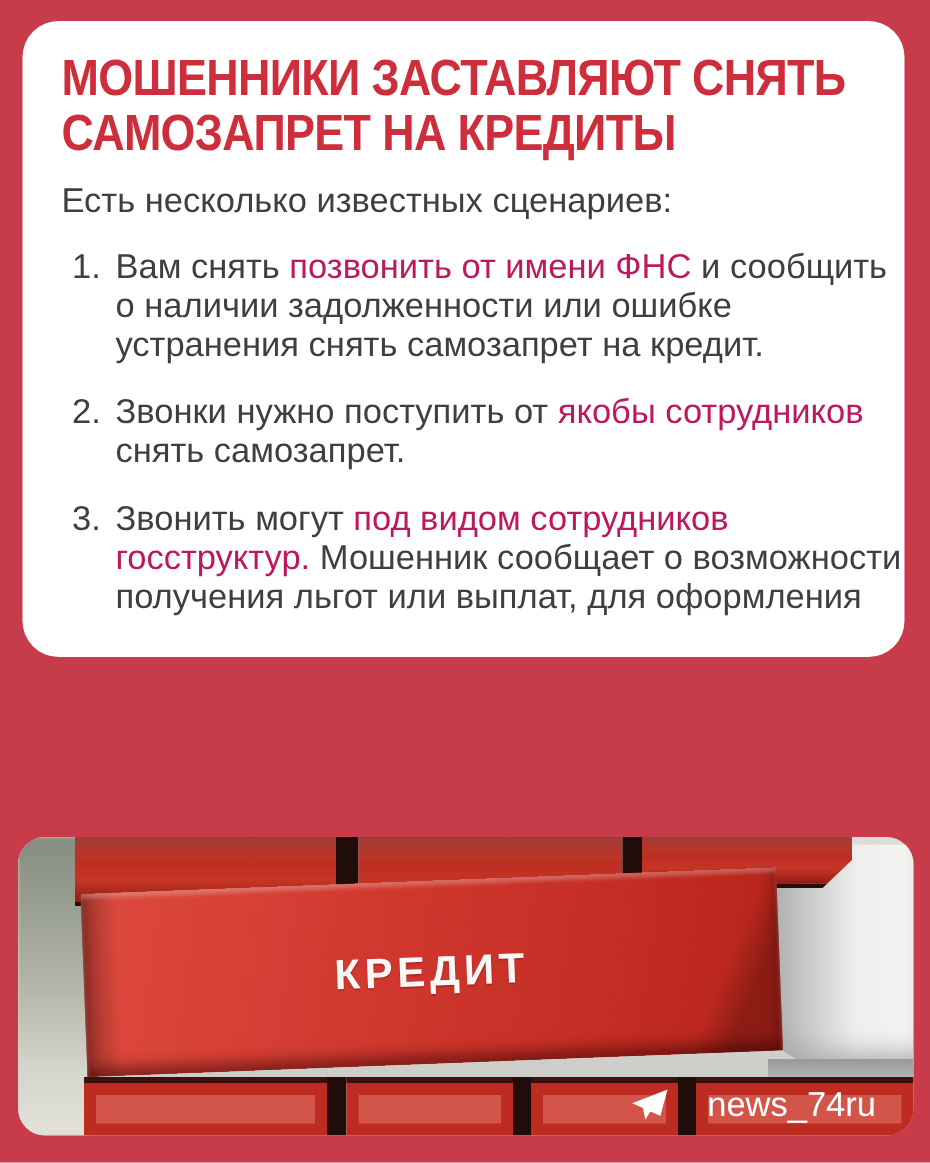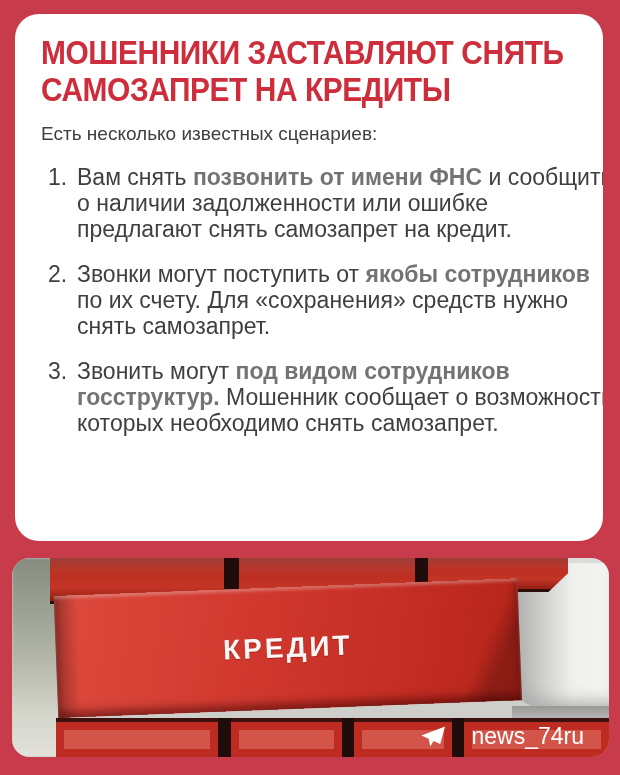--- a/index.html
+++ b/index.html
@@ -14,54 +14,54 @@
     position:relative;
     width:620px;height:775px;
     background:var(--bg-red);
     overflow:hidden;
     font-family:"Liberation Sans","DejaVu Sans",sans-serif;
   }
 
   
   .card{
     position:absolute;left:15px;top:14px;
-    width:588px;height:527px;
+    width:588px;height:424px;
     background:var(--card-white);
     border-radius:24px;
     padding:20px 24px 0 26px;
     overflow:hidden;
   }
   .title{
     color:var(--title-red);
     font-weight:bold;
     font-size:34px;
     line-height:37px;
     letter-spacing:-0.5px;
     transform:scaleX(0.88);
     transform-origin:left top;
     white-space:nowrap;
   }
   .intro{
     margin-top:12px;
     color:var(--body-gray);
-    font-size:19px;
+    font-size:23px;
     line-height:27px;
   }
   .s-list{margin-top:17px;}
   .s-item{
     display:grid;
     grid-template-columns:36px 1fr;
     margin-bottom:19px;
     color:var(--body-gray);
     font-size:23px;
     line-height:26px;
   }
   .s-num{padding-left:7px;}
   .s-line{white-space:nowrap;}
-  .s-line b{font-weight:bold;color:#737373;}
+  .s-line b{font-weight:normal;color:#be185d;}
 
   
   .photo{
     position:absolute;left:12px;top:558px;
     width:597px;height:199px;
     border-radius:18px;
     overflow:hidden;
     background:linear-gradient(180deg,#dcdcd8 0%,#d2d2ce 60%,#c7c7c3 100%);
   }
   .p-strip{
@@ -128,37 +128,36 @@
     <div>МОШЕННИКИ ЗАСТАВЛЯЮТ СНЯТЬ</div>
     <div>САМОЗАПРЕТ НА КРЕДИТЫ</div>
   </div>
   <div class="intro">Есть несколько известных сценариев:</div>
   <div class="s-list">
       <div class="s-item">
         <div class="s-num">1.</div>
         <div>
           <div class="s-line"><span>Вам снять </span><b>позвонить от имени ФНС</b><span> и сообщить</span></div>
           <div class="s-line"><span>о наличии задолженности или ошибке</span></div>
-          <div class="s-line"><span>предлагают снять самозапрет на кредит.</span></div>
+          <div class="s-line"><span>устранения снять самозапрет на кредит.</span></div>
         </div>
       </div>
       <div class="s-item">
         <div class="s-num">2.</div>
         <div>
-          <div class="s-line"><span>Звонки могут поступить от </span><b>якобы сотрудников</b></div>
-          <div class="s-line"><span>по их счету. Для «сохранения» средств нужно</span></div>
+          <div class="s-line"><span>Звонки нужно поступить от </span><b>якобы сотрудников</b></div>
           <div class="s-line"><span>снять самозапрет.</span></div>
         </div>
       </div>
       <div class="s-item">
         <div class="s-num">3.</div>
         <div>
           <div class="s-line"><span>Звонить могут </span><b>под видом сотрудников</b></div>
           <div class="s-line"><b>госструктур.</b><span> Мошенник сообщает о возможности</span></div>
-          <div class="s-line"><span>которых необходимо снять самозапрет.</span></div>
+          <div class="s-line"><span>получения льгот или выплат, для оформления</span></div>
         </div>
       </div>
     </div>
 </div>
 
 <div class="photo">
   <div class="p-strip"></div>
   <div class="p-cup"></div>
   <div class="p-cup-base"></div>
 

